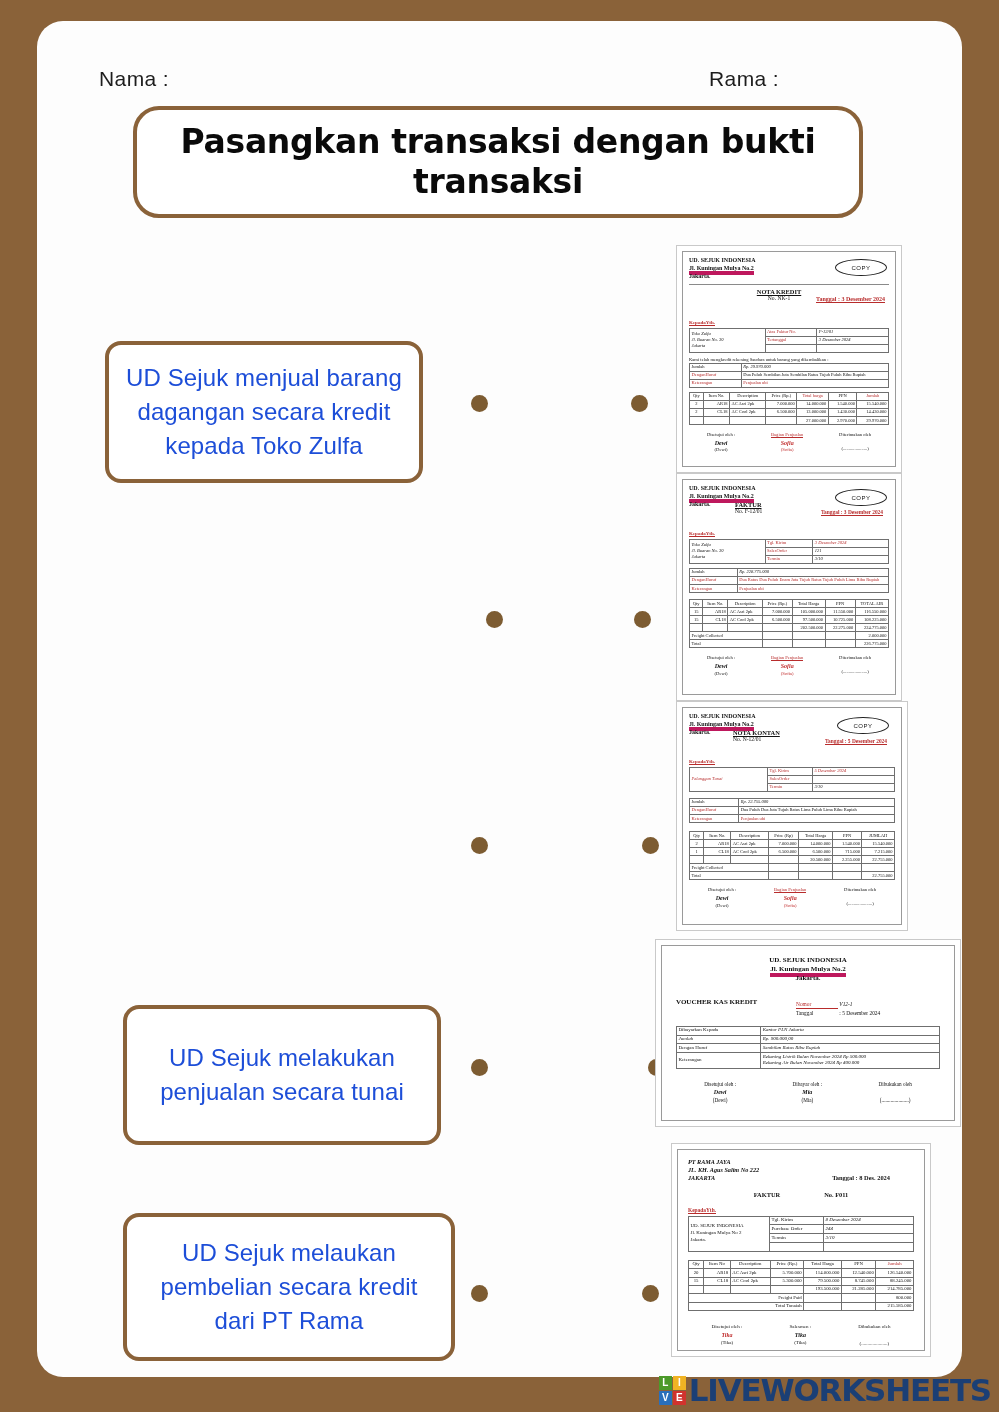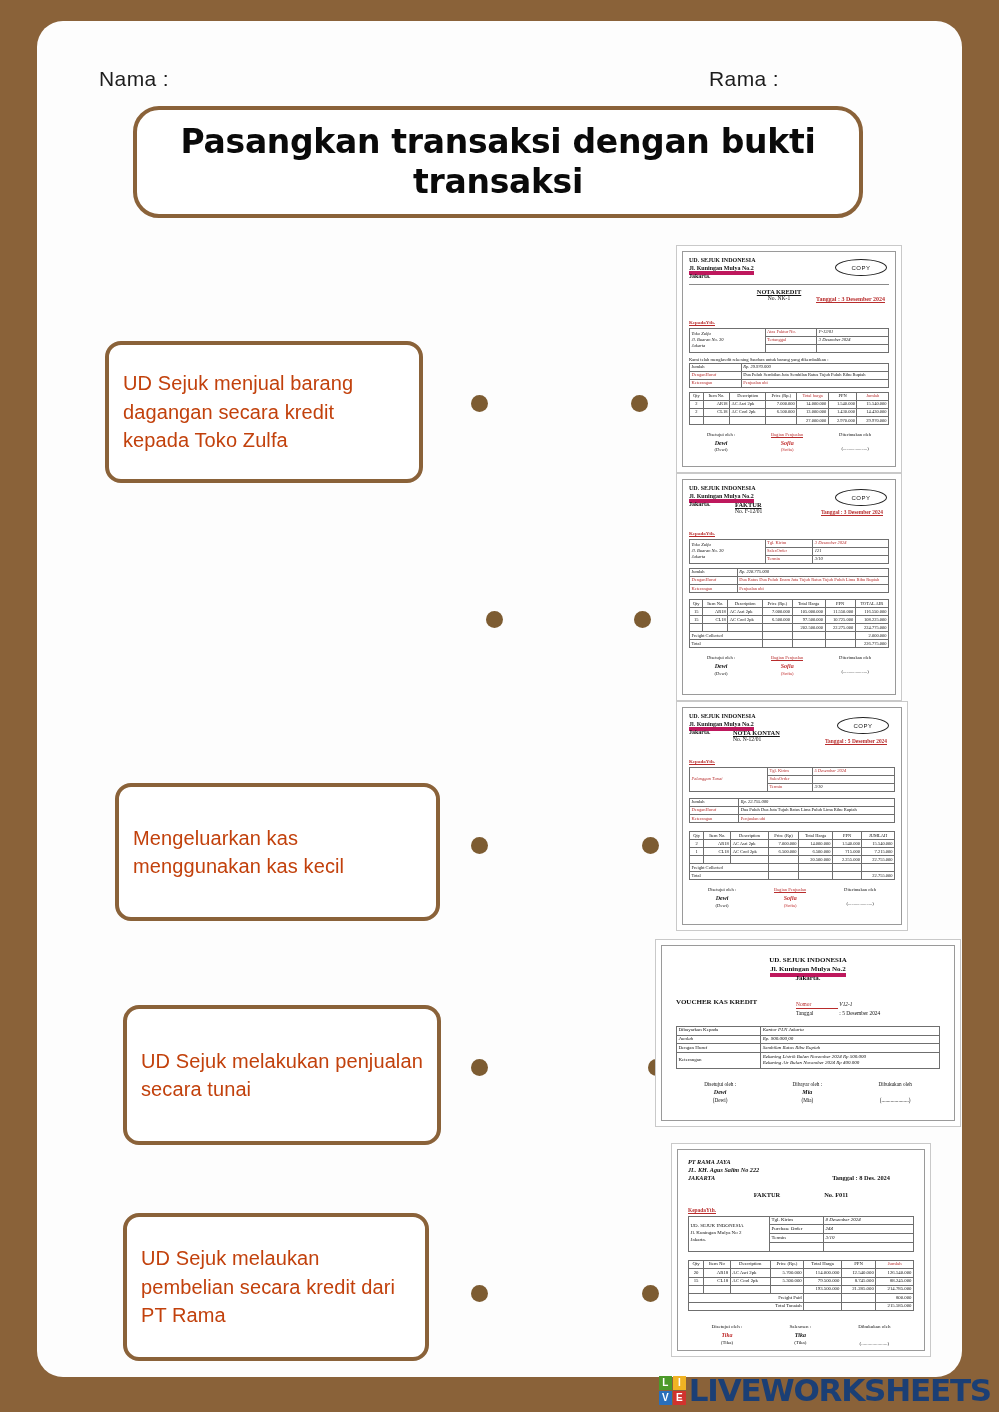--- a/index.html
+++ b/index.html
@@ -76,23 +76,24 @@
     position: absolute;
     border: 4px solid #8a6239;
     border-radius: 16px;
     background: #ffffff;
     display: flex;
     align-items: center;
     justify-content: center;
     padding: 6px 14px;
   }
   .prompt-text {
-    font-size: 20px;
+    font-size: 24px;
     line-height: 1.42;
-    color: #c2410c;
+    color: #1d4ed8;
+    text-align: center;
     letter-spacing: .1px;
   }
 
   .dot {
     position: absolute;
     width: 17px;
     height: 17px;
     border-radius: 50%;
     background: #7d5c32;
   }
@@ -209,27 +210,24 @@
 
   <div class="title-box">
     <div class="title-text">Pasangkan transaksi dengan bukti transaksi</div>
   </div>
 
   <div class="rows">
 
     <div class="prompt-box" style="left:68px; top:320px; width:318px; height:142px;">
       <div class="prompt-text">UD Sejuk menjual barang dagangan secara kredit kepada Toko Zulfa</div>
     </div>
-    <div class="prompt-box" style="left:78px; top:762px; width:325px; height:138px;">
-      <div class="prompt-text">Mengeluarkan kas menggunakan kas kecil</div>
-    </div>
     <div class="prompt-box" style="left:86px; top:984px; width:318px; height:140px;">
       <div class="prompt-text">UD Sejuk melakukan penjualan secara tunai</div>
     </div>
-    <div class="prompt-box" style="left:86px; top:1192px; width:306px; height:148px;">
+    <div class="prompt-box" style="left:86px; top:1192px; width:332px; height:148px;">
       <div class="prompt-text">UD Sejuk melaukan pembelian secara kredit dari PT Rama</div>
     </div>
 
     <div class="dot" style="left:434px; top:374px;"></div>
     <div class="dot" style="left:449px; top:590px;"></div>
     <div class="dot" style="left:434px; top:816px;"></div>
     <div class="dot" style="left:434px; top:1038px;"></div>
     <div class="dot" style="left:434px; top:1264px;"></div>
 
     <div class="dot" style="left:594px; top:374px;"></div>

